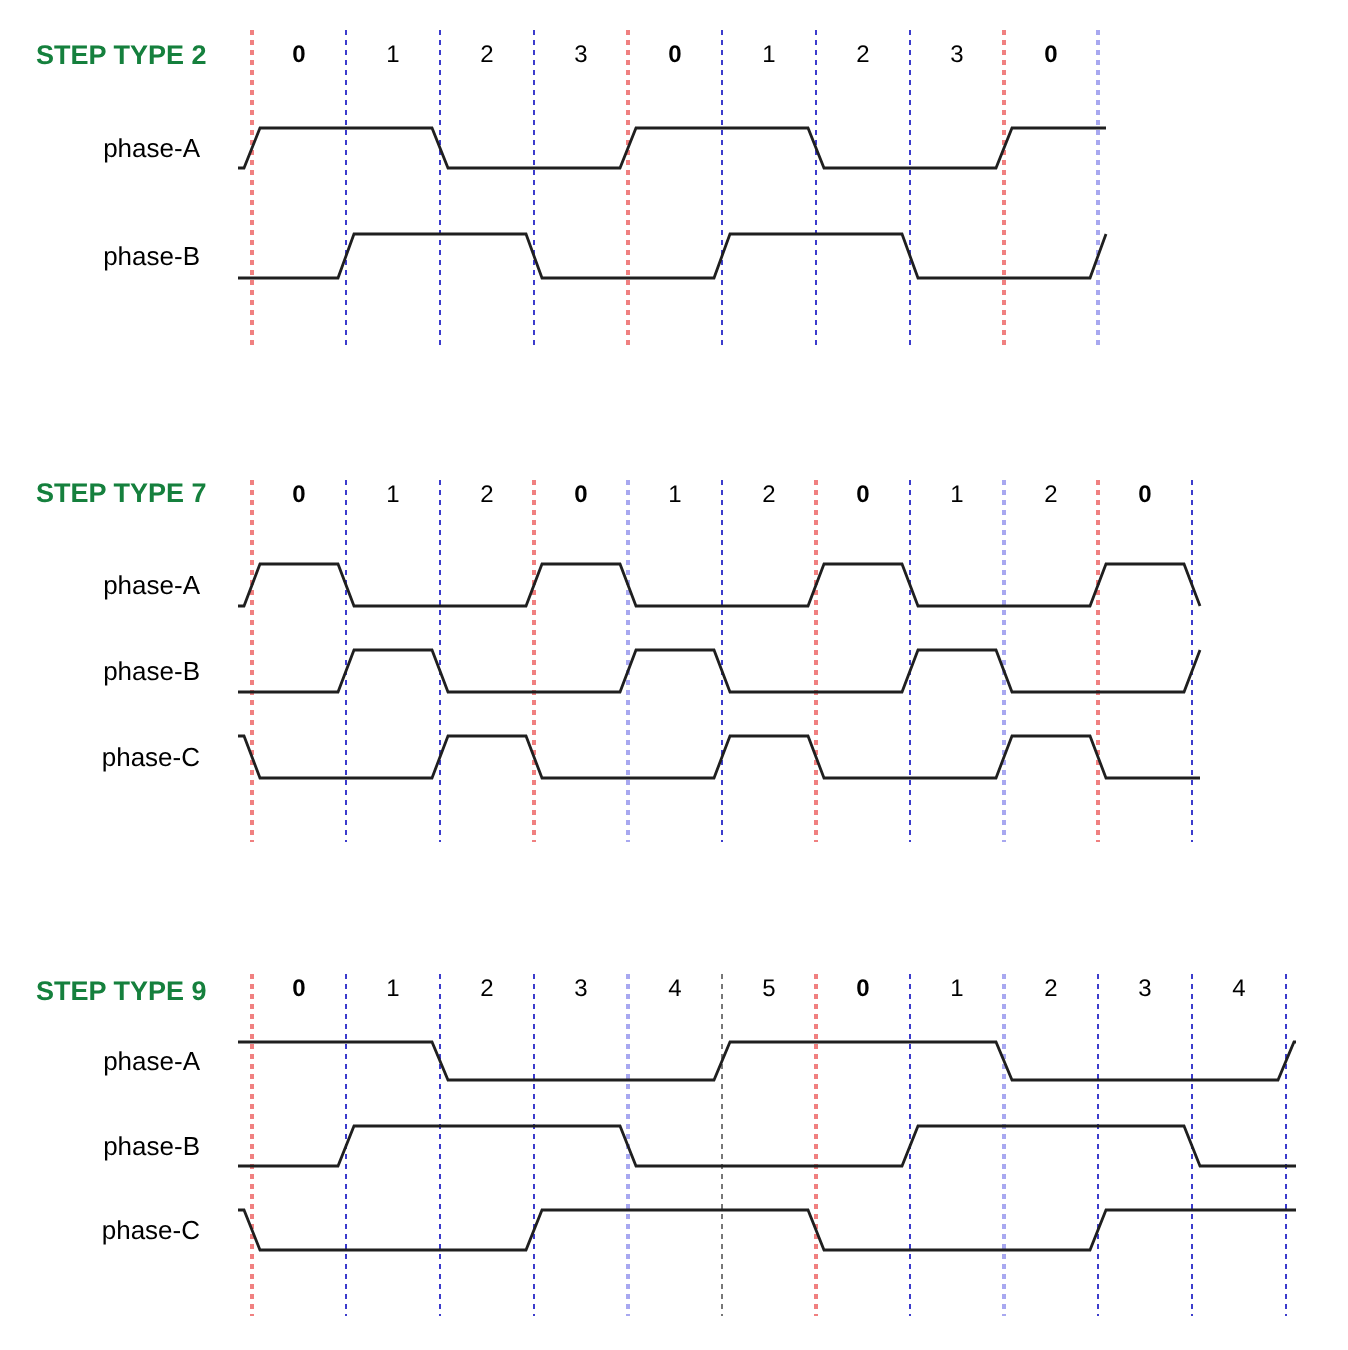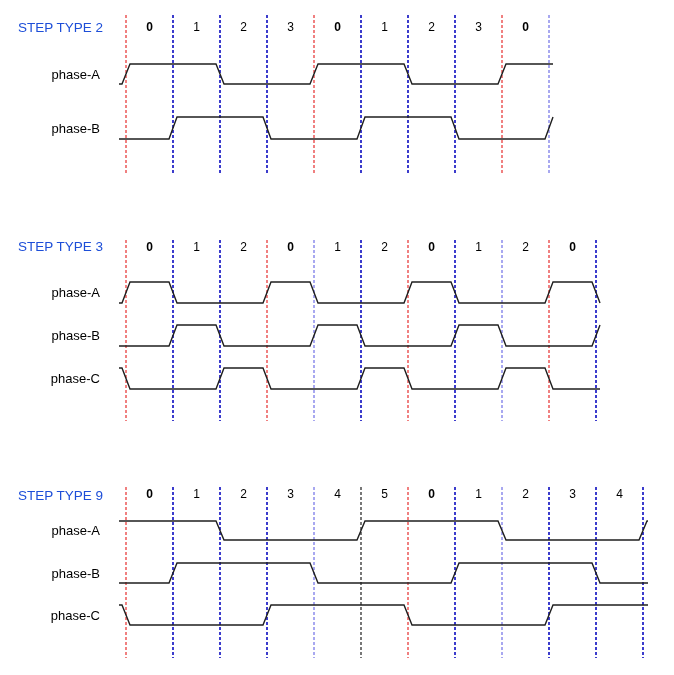--- a/index.html
+++ b/index.html
@@ -12,22 +12,22 @@
     width: 674px;
     height: 675px;
     background: #ffffff;
     font-family: "Liberation Sans", sans-serif;
     overflow: hidden;
   }
   .section-title {
     position: absolute;
     left: 18px;
     font-size: 13.5px;
-    font-weight: normal;
-    color: #1d4ed8;
+    font-weight: bold;
+    color: #15803d;
     white-space: nowrap;
   }
   svg {
     position: absolute;
     left: 0;
     top: 0;
   }
   text {
     font-family: "Liberation Sans", sans-serif;
   }
@@ -117,15 +117,15 @@
         <text x="619.5" y="494" text-anchor="middle" dominant-baseline="central" font-size="12px" fill="#000000" font-weight="normal">4</text>
         <text x="100" y="530.5" text-anchor="end" dominant-baseline="central" font-size="13px" fill="#000000">phase-A</text>
         <polyline points="119,521 216,521 224,540 357,540 365,521 498,521 506,540 639,540 647,521 648,521" fill="none" stroke="#1f1f1f" stroke-width="1.4" stroke-linejoin="miter"></polyline>
         <text x="100" y="573" text-anchor="end" dominant-baseline="central" font-size="13px" fill="#000000">phase-B</text>
         <polyline points="119,583 169,583 177,563 310,563 318,583 451,583 459,563 592,563 600,583 648,583" fill="none" stroke="#1f1f1f" stroke-width="1.4" stroke-linejoin="miter"></polyline>
         <text x="100" y="615" text-anchor="end" dominant-baseline="central" font-size="13px" fill="#000000">phase-C</text>
         <polyline points="119,605 122,605 130,625 263,625 271,605 404,605 412,625 545,625 553,605 648,605" fill="none" stroke="#1f1f1f" stroke-width="1.4" stroke-linejoin="miter"></polyline>
       </g>
     </svg>
   <div class="section-title" style="top:20px">STEP TYPE 2</div>
-  <div class="section-title" style="top:239px">STEP TYPE 3</div>
+  <div class="section-title" style="top:239px">STEP TYPE 7</div>
   <div class="section-title" style="top:488px">STEP TYPE 9</div>
 </div>
 
 </body></html>

